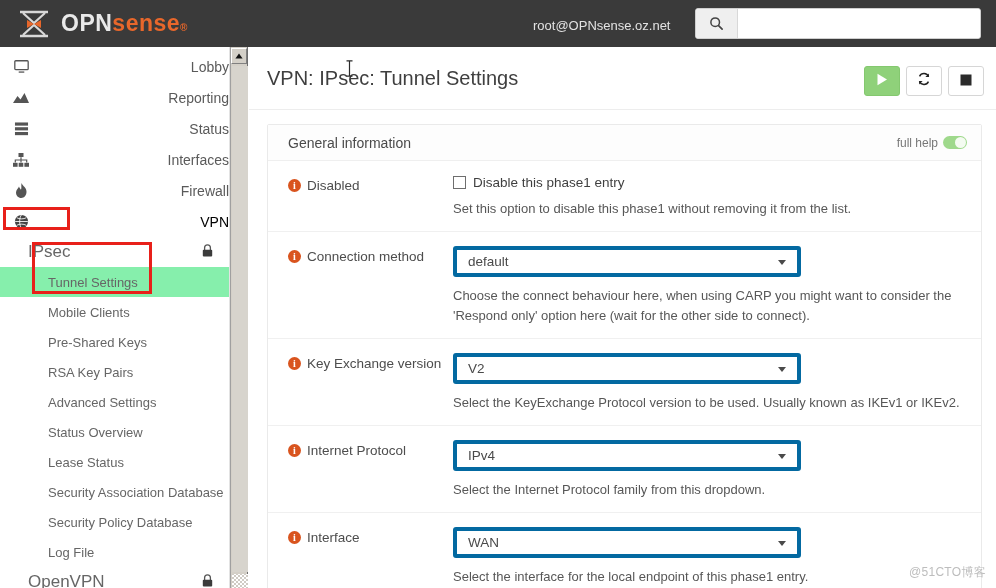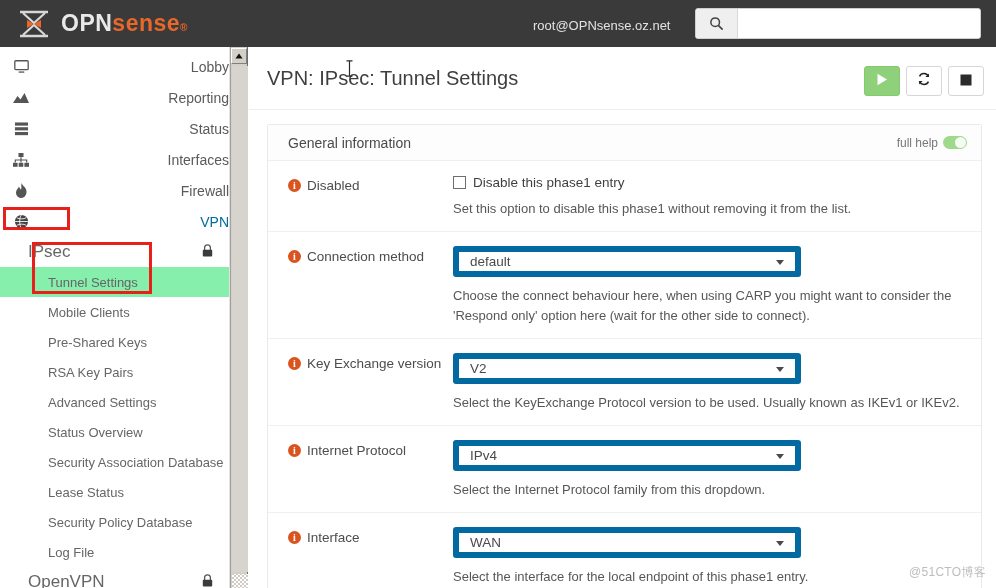--- a/index.html
+++ b/index.html
@@ -79,21 +79,21 @@
     font-size: 14px; color: #5a5a5a;
     position: relative;
     justify-content: space-between;
   }
   .nav-item .ico {
     width: 22px; height: 16px;
     display: flex; align-items: center; justify-content: center;
     margin-right: 8px;
     flex: 0 0 22px;
   }
-  .nav-item.active-parent { color: #0369a1; }
+  .nav-item.active-parent { color: #000000; }
   .nav-sub {
     display: flex; align-items: center;
     height: 30px; font-size: 13px; color: #666;
     padding-left: 34px; position: relative;
   }
   .nav-sub.lvl1 { padding-left: 28px; font-size: 17px; }
   .nav-sub.lvl2 { padding-left: 48px; }
   .nav-sub.selected { background: #86efac; }
   .lock {
     position: absolute; right: 16px; top: 50%;
@@ -218,21 +218,21 @@
   }
   .cb-line { display: flex; align-items: center; gap: 7px; font-size: 13.5px; color: #3f3f3f; }
   .cbox {
     width: 13px; height: 13px;
     border: 1px solid #6e6e6e; background: #fff;
     flex: 0 0 13px;
   }
   .select {
     position: relative;
     height: 31px; width: 348px;
-    border: 6px solid #0369a1; border-radius: 3px;
+    border: 4px solid #0369a1; border-radius: 3px;
     background: #fff;
     display: flex; align-items: center;
     padding: 0 26px 0 11px;
     font-size: 13.5px; color: #4a4a4a;
   }
   .select .caret {
     position: absolute; right: 11px; top: 50%;
     margin-top: -2px;
     width: 0; height: 0;
     border-left: 4px solid transparent;
@@ -373,24 +373,24 @@
       <div class="nav-sub lvl2">
         <span>RSA Key Pairs</span>
       </div>
       <div class="nav-sub lvl2">
         <span>Advanced Settings</span>
       </div>
       <div class="nav-sub lvl2">
         <span>Status Overview</span>
       </div>
       <div class="nav-sub lvl2">
+        <span>Lease Status</span>
+      </div>
+      <div class="nav-sub lvl2">
         <span>Security Association Database</span>
-      </div>
-      <div class="nav-sub lvl2">
-        <span>Lease Status</span>
       </div>
       <div class="nav-sub lvl2">
         <span>Security Policy Database</span>
       </div>
       <div class="nav-sub lvl2">
         <span>Log File</span>
       </div>
 
       <div class="nav-sub lvl1">
         <span>OpenVPN</span>

